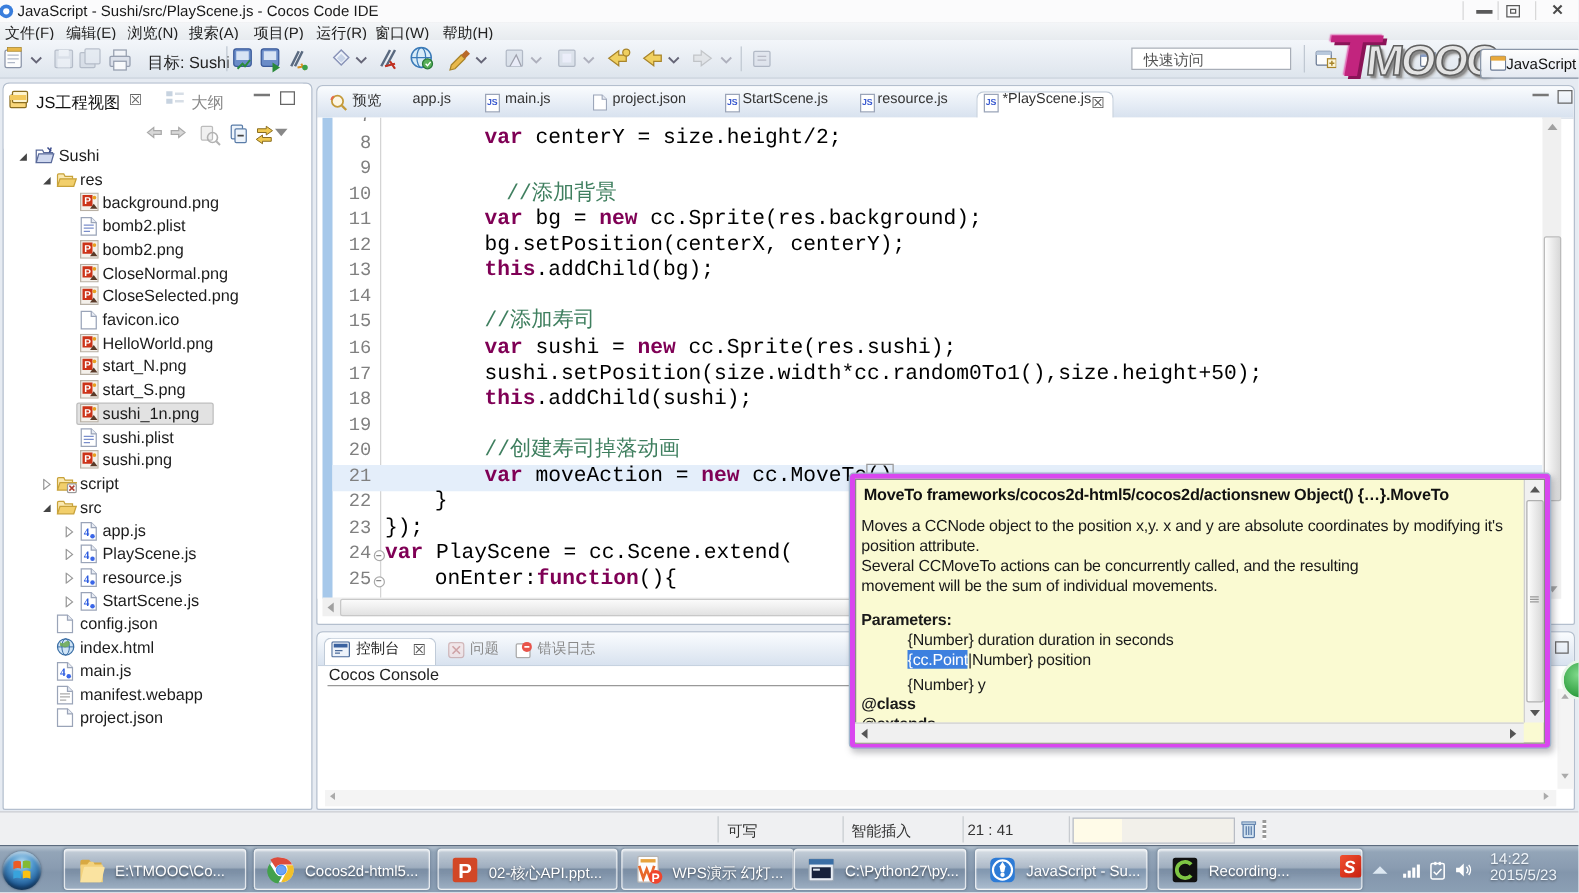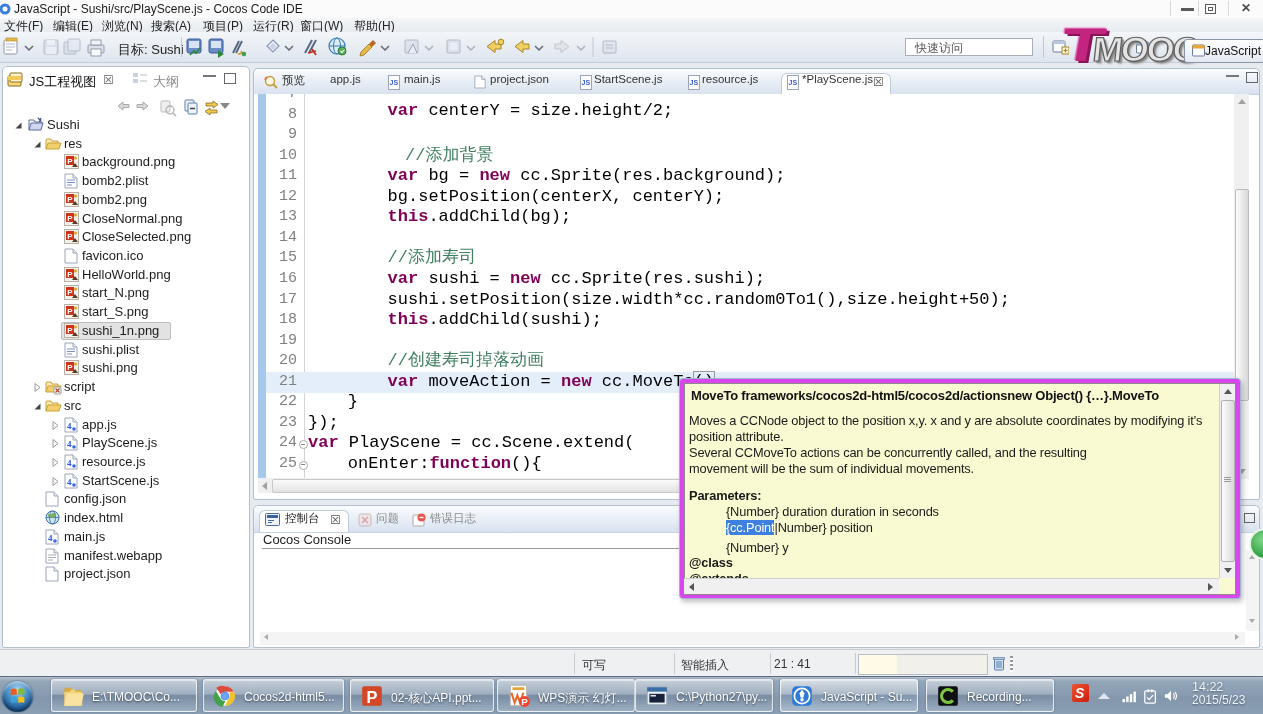--- a/index.html
+++ b/index.html
@@ -769,21 +769,21 @@
     </div>
     <div class="tbtn" style="left:780px;width:138px;background:linear-gradient(rgba(255,255,255,.62),rgba(255,255,255,.3) 45%,rgba(120,150,180,.3) 50%,rgba(210,225,240,.45));">
       <svg class="ticon" viewBox="0 0 22 22">
           <rect x="2" y="2" width="18" height="18" rx="4" fill="#2d7bd6"></rect>
           <circle cx="11" cy="11" r="7" fill="none" stroke="#fff" stroke-width="1.6"></circle>
           <path d="M11 5 l2.2 3.4 -1 4.2 h-2.4 l-1-4.2Z" fill="#fff"></path>
           <circle cx="11" cy="14.5" r="1.6" fill="#fff"></circle>
         </svg>
       <span class="lbl">JavaScript - Su...</span>
     </div>
-    <div class="tbtn" style="left:926px;width:128px;">
+    <div class="tbtn" style="left:926px;width:164px;">
       <svg class="ticon" viewBox="0 0 22 22">
           <rect x="2" y="2" width="18" height="18" rx="2" fill="#101010"></rect>
           <path d="M15.5 7 a6 6 0 1 0 0 8" stroke="#7ec544" stroke-width="2.8" fill="none"></path>
         </svg>
       <span class="lbl">Recording...</span>
     </div>
 
     <div class="abs" style="left:1072px;top:7px;width:17px;height:18px;border-radius:2px;background:linear-gradient(135deg,#f05030,#c82010);">
       <span style="position:absolute;left:3px;top:1px;color:#fff;font-weight:bold;font-size:14px;font-family:'Liberation Sans';font-style:italic;">S</span>
     </div>

